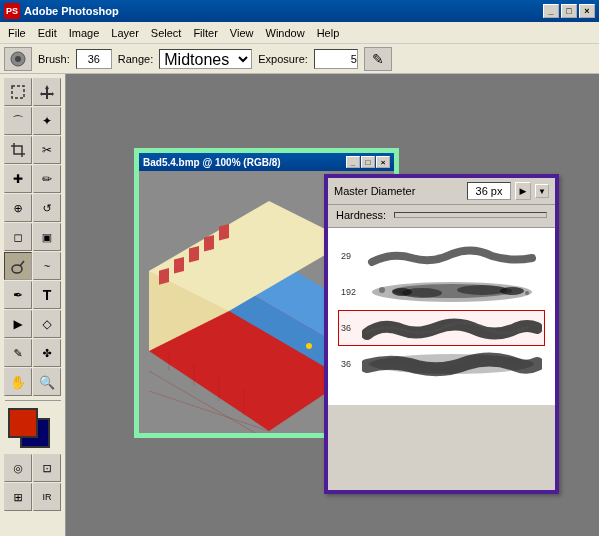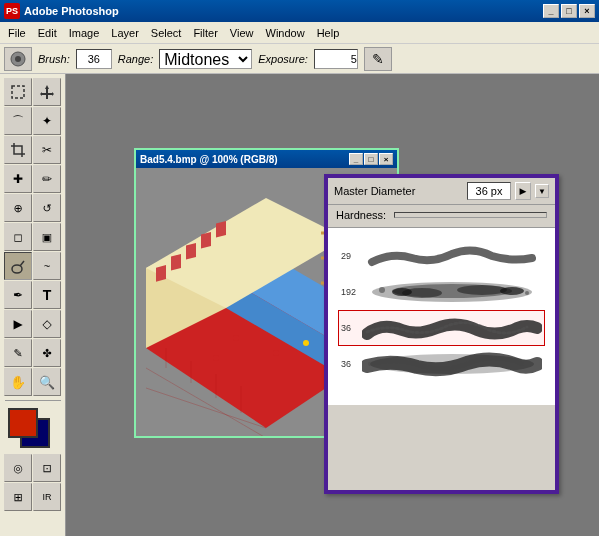--- a/index.html
+++ b/index.html
@@ -84,21 +84,21 @@
       width: 28px;
       height: 24px;
       border: 1px solid #999;
       background: #d4d0c8;
       display: flex;
       align-items: center;
       justify-content: center;
       font-size: 10px;
       cursor: pointer;
     }
-    .options-label { font-size: 11px; color: #000; font-style: italic; }
+    .options-label { font-size: 11px; color: #000; }
     .options-input {
       width: 36px;
       height: 20px;
       border: 1px inset #999;
       font-size: 11px;
       text-align: center;
       background: white;
     }
     .options-select {
       height: 20px;
@@ -172,21 +172,21 @@
       border: 2px solid #333;
     }
 
     
     .doc-window {
       position: absolute;
       top: 74px;
       left: 68px;
       width: 265px;
       height: 290px;
-      border: 2px solid #86efac;
+      border: 5px solid #86efac;
     }
     .doc-title-bar {
       background: linear-gradient(to bottom, #0054a6, #003e8a);
       color: white;
       height: 18px;
       display: flex;
       align-items: center;
       padding: 0 4px;
       font-size: 10px;
       font-weight: bold;

